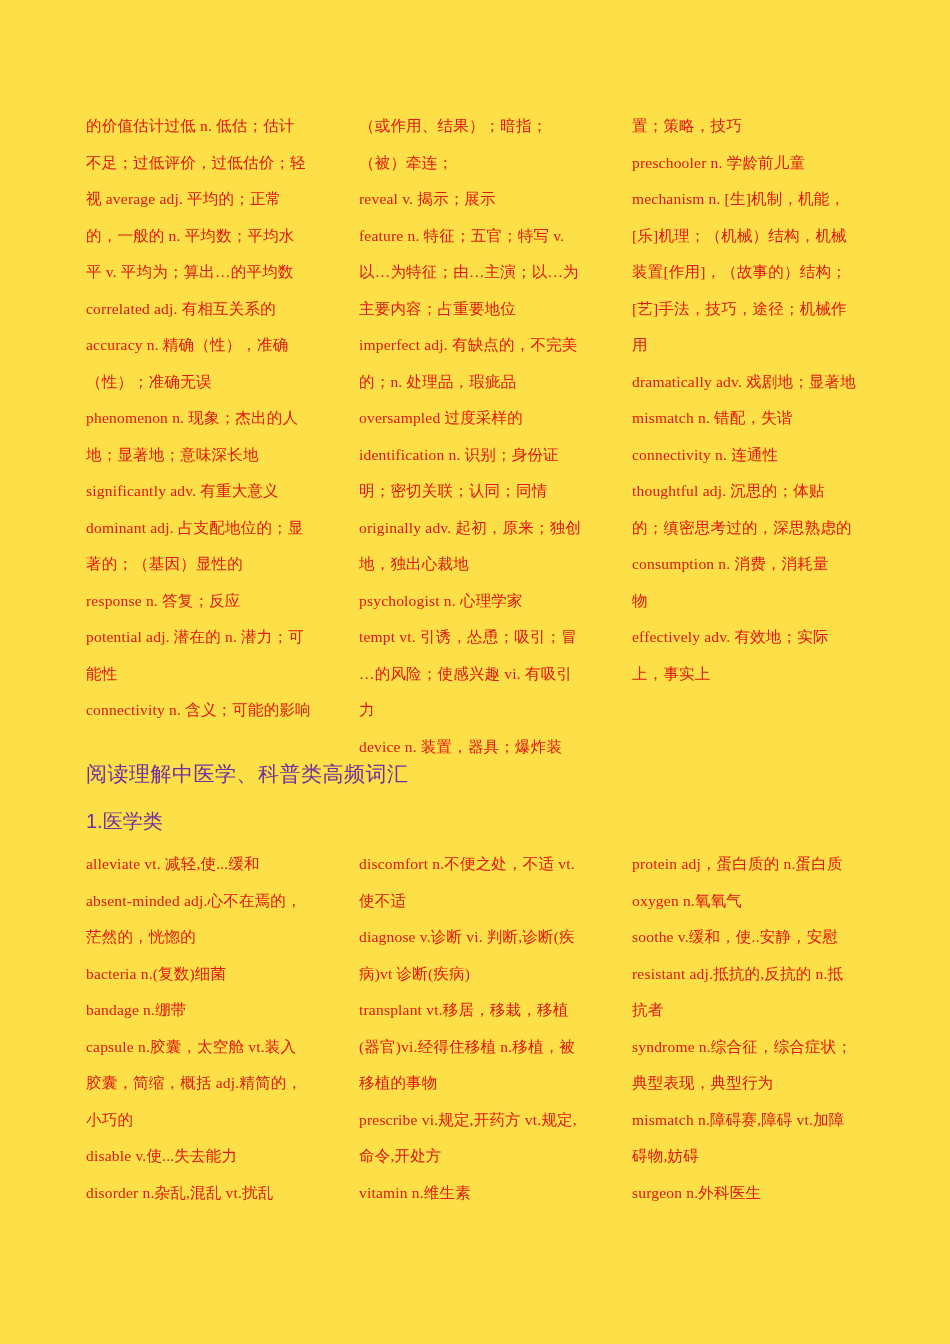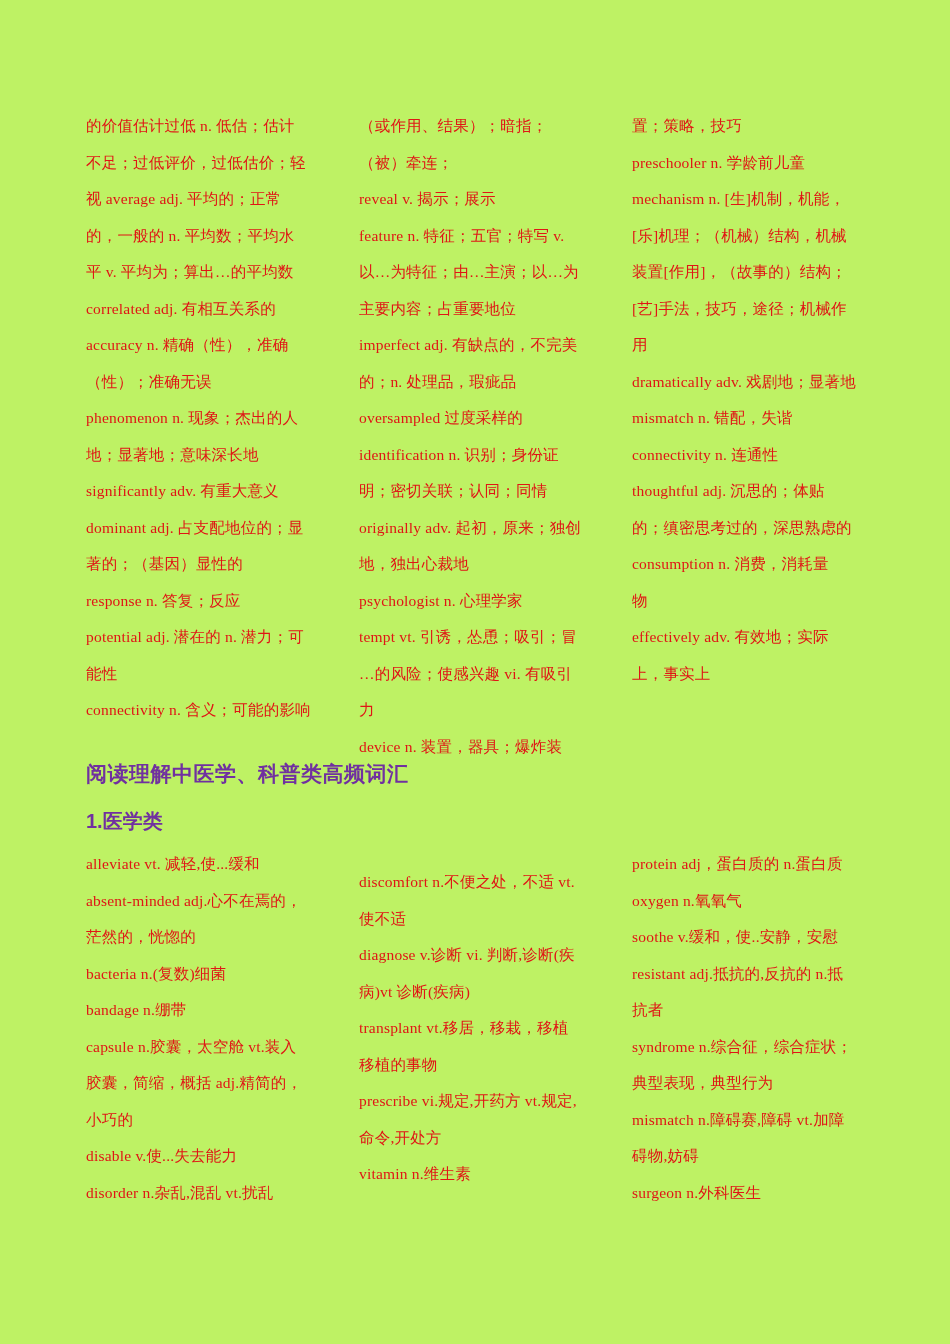--- a/index.html
+++ b/index.html
@@ -1,20 +1,20 @@
 <!DOCTYPE html>
 <html style="--text-red: #e01515; --heading-purple: #7030a0;"><head>
 <meta charset="utf-8">
 <style>
   html, body { margin: 0; padding: 0; background: #ffffff; }
   .page {
     position: relative;
     width: 950px;
     height: 1344px;
-    background: #bef264;
+    background: #fde047;
     overflow: hidden;
     font-family: "Liberation Serif", serif;
   }
   .cols {
     position: absolute;
     left: 86px;
     display: flex;
     gap: 35px;
   }
   .col { width: 238px; flex: 0 0 238px; }
@@ -23,21 +23,21 @@
     line-height: 36.5px;
     color: var(--text-red, #e01515);
     white-space: nowrap;
     letter-spacing: 0.2px;
   }
   .heading {
     position: absolute;
     left: 86px;
     margin: 0;
     font-family: "Liberation Sans", sans-serif;
-    font-weight: bold;
+    font-weight: normal;
     color: var(--heading-purple, #7030a0);
     white-space: nowrap;
   }
   #main-heading { top: 760px; font-size: 21px; line-height: 28px; letter-spacing: 0.5px; }
   #sub-heading  { top: 807px; font-size: 20px; line-height: 28px; }
   #top-cols     { top: 108px; }
   #medical-cols { top: 846px; align-items: center; }
 </style>
 </head>
 <body>
@@ -119,20 +119,21 @@
         <div class="line">小巧的</div>
         <div class="line">disable v.使...失去能力</div>
         <div class="line">disorder n.杂乱,混乱  vt.扰乱</div>
       </div>
     <div class="col">
         <div class="line">discomfort n.不便之处，不适 vt.</div>
         <div class="line">使不适</div>
         <div class="line">diagnose v.诊断  vi. 判断,诊断(疾</div>
         <div class="line">病)vt 诊断(疾病)</div>
         <div class="line">transplant vt.移居，移栽，移植</div>
+        <div class="line">(器官)vi.经得住移植 n.移植，被</div>
         <div class="line">移植的事物</div>
         <div class="line">prescribe vi.规定,开药方  vt.规定,</div>
         <div class="line">命令,开处方</div>
         <div class="line">vitamin n.维生素</div>
       </div>
     <div class="col">
         <div class="line">protein adj，蛋白质的  n.蛋白质</div>
         <div class="line">oxygen n.氧氧气</div>
         <div class="line">soothe v.缓和，使..安静，安慰</div>
         <div class="line">resistant adj.抵抗的,反抗的 n.抵</div>

